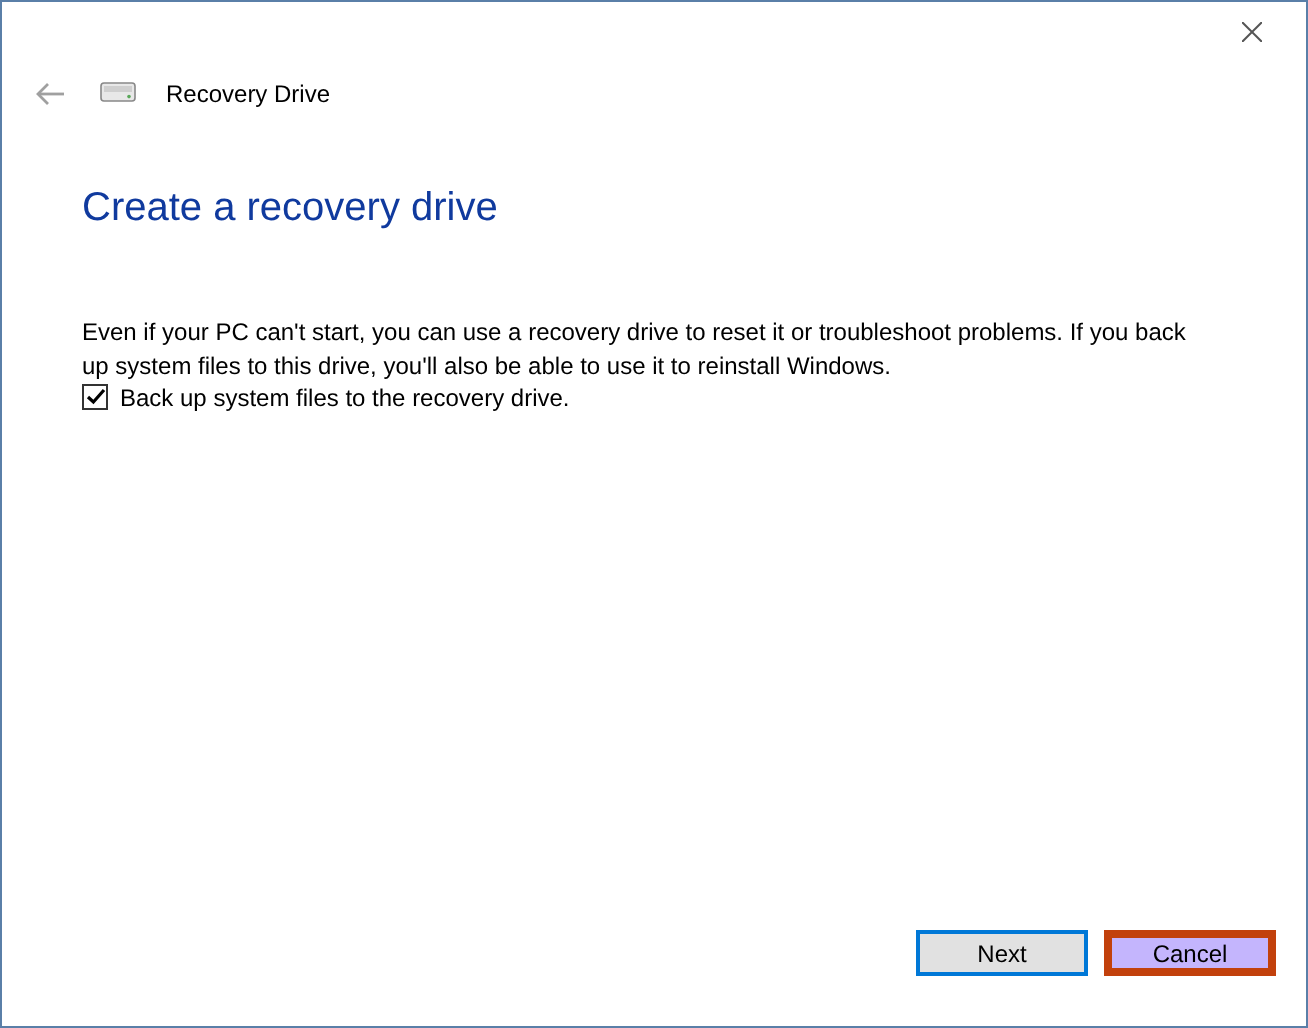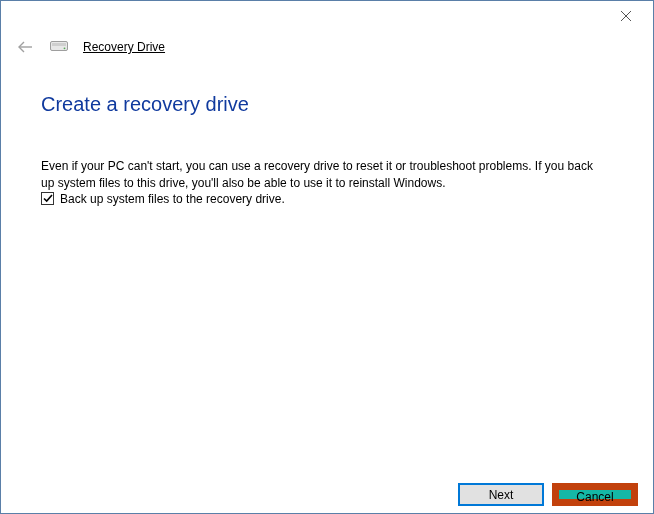--- a/index.html
+++ b/index.html
@@ -27,21 +27,20 @@
       color: #555;
       cursor: pointer;
       font-size: 13px;
     }
     .close-btn svg { stroke: #555; stroke-width: 1; }
     .breadcrumb {
       display: flex;
       align-items: center;
       padding: 6px 14px 0 14px;
       gap: 15px;
-      text-decoration: underline;
     }
     .back-arrow {
       width: 20px;
       height: 20px;
       display: flex;
       align-items: center;
       justify-content: center;
       color: #a0a0a0;
     }
     .back-arrow svg { stroke: #a0a0a0; stroke-width: 1.4; fill: none; }
@@ -85,32 +84,32 @@
       cursor: pointer;
       background: #fff;
     }
     .checkbox svg { stroke: #000; stroke-width: 1.6; fill: none; }
     .checkbox-label {
       font-size: 12px;
       color: #000;
     }
     .footer {
       position: absolute;
-      bottom: 8px;
+      bottom: 26px;
       right: 16px;
       display: flex;
       gap: 8px;
     }
     .btn {
       min-width: 86px;
       height: 23px;
       font-size: 12px;
       font-family: inherit;
-      background: #14b8a6;
-      border: 7px solid #c2410c;
+      background: #c4b5fd;
+      border: 4px solid #c2410c;
       cursor: pointer;
       padding: 0 8px;
     }
     .btn-primary {
       border: 2px solid #0078d7;
       background: #e1e1e1;
     }
   </style>
 </head>
 <body>

